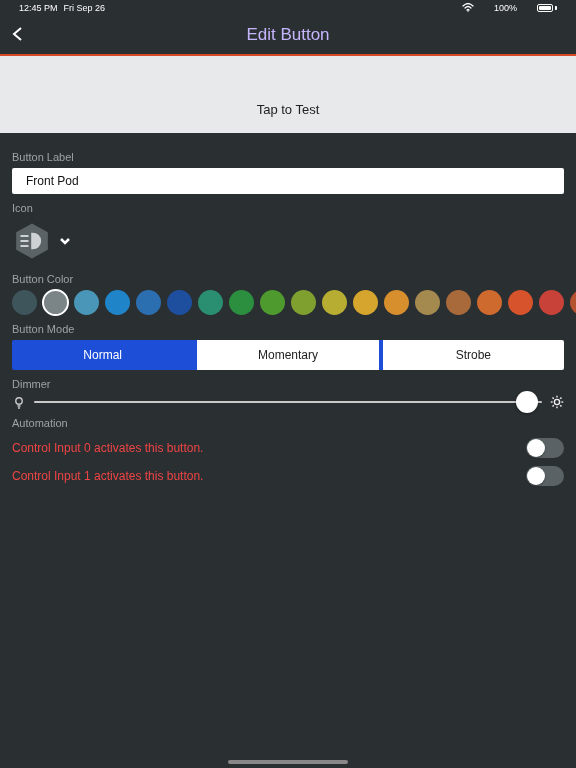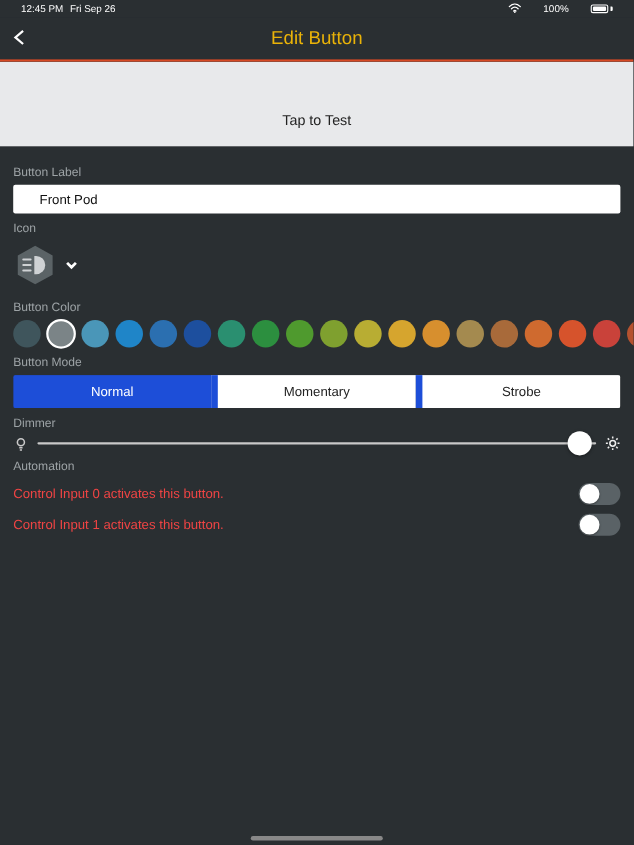--- a/index.html
+++ b/index.html
@@ -3,40 +3,40 @@
 <meta charset="utf-8">
 <style>
   * { box-sizing: border-box; margin: 0; padding: 0; }
   html, body { width: 576px; height: 768px; font-family: -apple-system, Helvetica, Arial, sans-serif; background: #2a2f32; color: #e6e6e6; overflow: hidden; }
   .status-bar { height: 16px; display:flex; align-items:center; justify-content:space-between; padding:0 19px; font-size:9px; color:#fff; background:#2a2f32; }
   .status-left { display:flex; gap:6px; }
   .status-right { display:flex; gap:20px; align-items:center; }
   .nav { height: 40px; display:flex; align-items:center; justify-content:center; position:relative; background:#2a2f32; border-bottom:2px solid #d84a25; }
   .nav .back { position:absolute; left:10px; top:10px; width:20px; height:20px; cursor:pointer; }
   .nav .back svg { width:16px; height:16px; stroke:#fff; stroke-width:2; fill:none; }
-  .nav-title { font-size:17px; color:#eab308; font-weight:400; }
+  .nav-title { font-size:17px; color:#c4b5fd; font-weight:400; }
   .preview-area { background:#e8e9eb; padding:24px 0 8px 0; text-align:center; }
   .preview-tile { width:230px; height:140px; background:#7b8487; margin:0 auto; border-radius:4px; position:relative; display:flex; align-items:center; justify-content:center; box-shadow:4px 5px 0 rgba(0,0,0,0.25); }
   .preview-tile .bar { position:absolute; left:14px; top:14px; bottom:14px; width:10px; background:#232729; border-radius:5px; }
   .preview-tile .content { display:flex; align-items:center; gap:12px; margin-left:18px;}
   .hex { width:48px; height:48px; }
   .preview-tile .label { color:#d5d7d9; font-size:22px; line-height:1.15; text-align:left; }
   .tap-test { color:#222; font-size:13px; margin-top:22px; padding-bottom:8px; }
   .form { padding:10px 12px; }
   .section-label { color:#9da3a6; font-size:11px; margin:8px 0 5px 0; }
-  .text-input { width:100%; height:26px; background:#fff; border:none; border-radius:2px; padding:0 24px; font-size:12px; color:#111; }
+  .text-input { width:100%; height:26px; background:#fff; border:none; border-radius:2px; padding:0 14px; font-size:12px; color:#111; }
   .icon-picker { display:inline-flex; align-items:center; gap:6px; margin-top:2px; cursor:pointer; }
   .icon-hex { width:40px; height:40px; }
   .chev { width:14px; height:14px; }
   .chev svg { width:14px; height:14px; stroke:#fff; stroke-width:2.5; fill:none; }
   .color-row { display:flex; gap:6px; flex-wrap:nowrap; }
   .swatch { width:25px; height:25px; border-radius:50%; cursor:pointer; flex:0 0 auto; }
   .swatch.selected { outline:2px solid #fff; outline-offset:-1px; }
   .segmented { display:flex; width:100%; height:30px; border-radius:2px; overflow:hidden; }
-  .segmented .seg { flex:1; display:flex; align-items:center; justify-content:center; font-size:12px; cursor:pointer; border-left:6px solid #1d4ed8; }
+  .segmented .seg { flex:1; display:flex; align-items:center; justify-content:center; font-size:12px; cursor:pointer; border-left:4px solid #1d4ed8; }
   .segmented .seg:first-child { border-left:none; }
   .segmented .seg.on { background:#1d4ed8; color:#fff; }
   .segmented .seg.off { background:#fff; color:#222; }
   .slider-row { display:flex; align-items:center; gap:8px; margin-top:4px; }
   .slider-track { flex:1; height:2px; background:#c9c9c9; position:relative; border-radius:2px; }
   .slider-thumb { position:absolute; top:50%; transform:translate(-50%,-50%); width:22px; height:22px; border-radius:50%; background:#fff; box-shadow:0 1px 3px rgba(0,0,0,0.4); cursor:grab; }
   .bulb { width:14px; height:14px; }
   .bulb svg { width:14px; height:14px; stroke:#c9c9c9; stroke-width:1.4; fill:none; }
   .bulb.on svg { stroke:#eee; }
   .auto-row { display:flex; align-items:center; justify-content:space-between; height:28px; }

